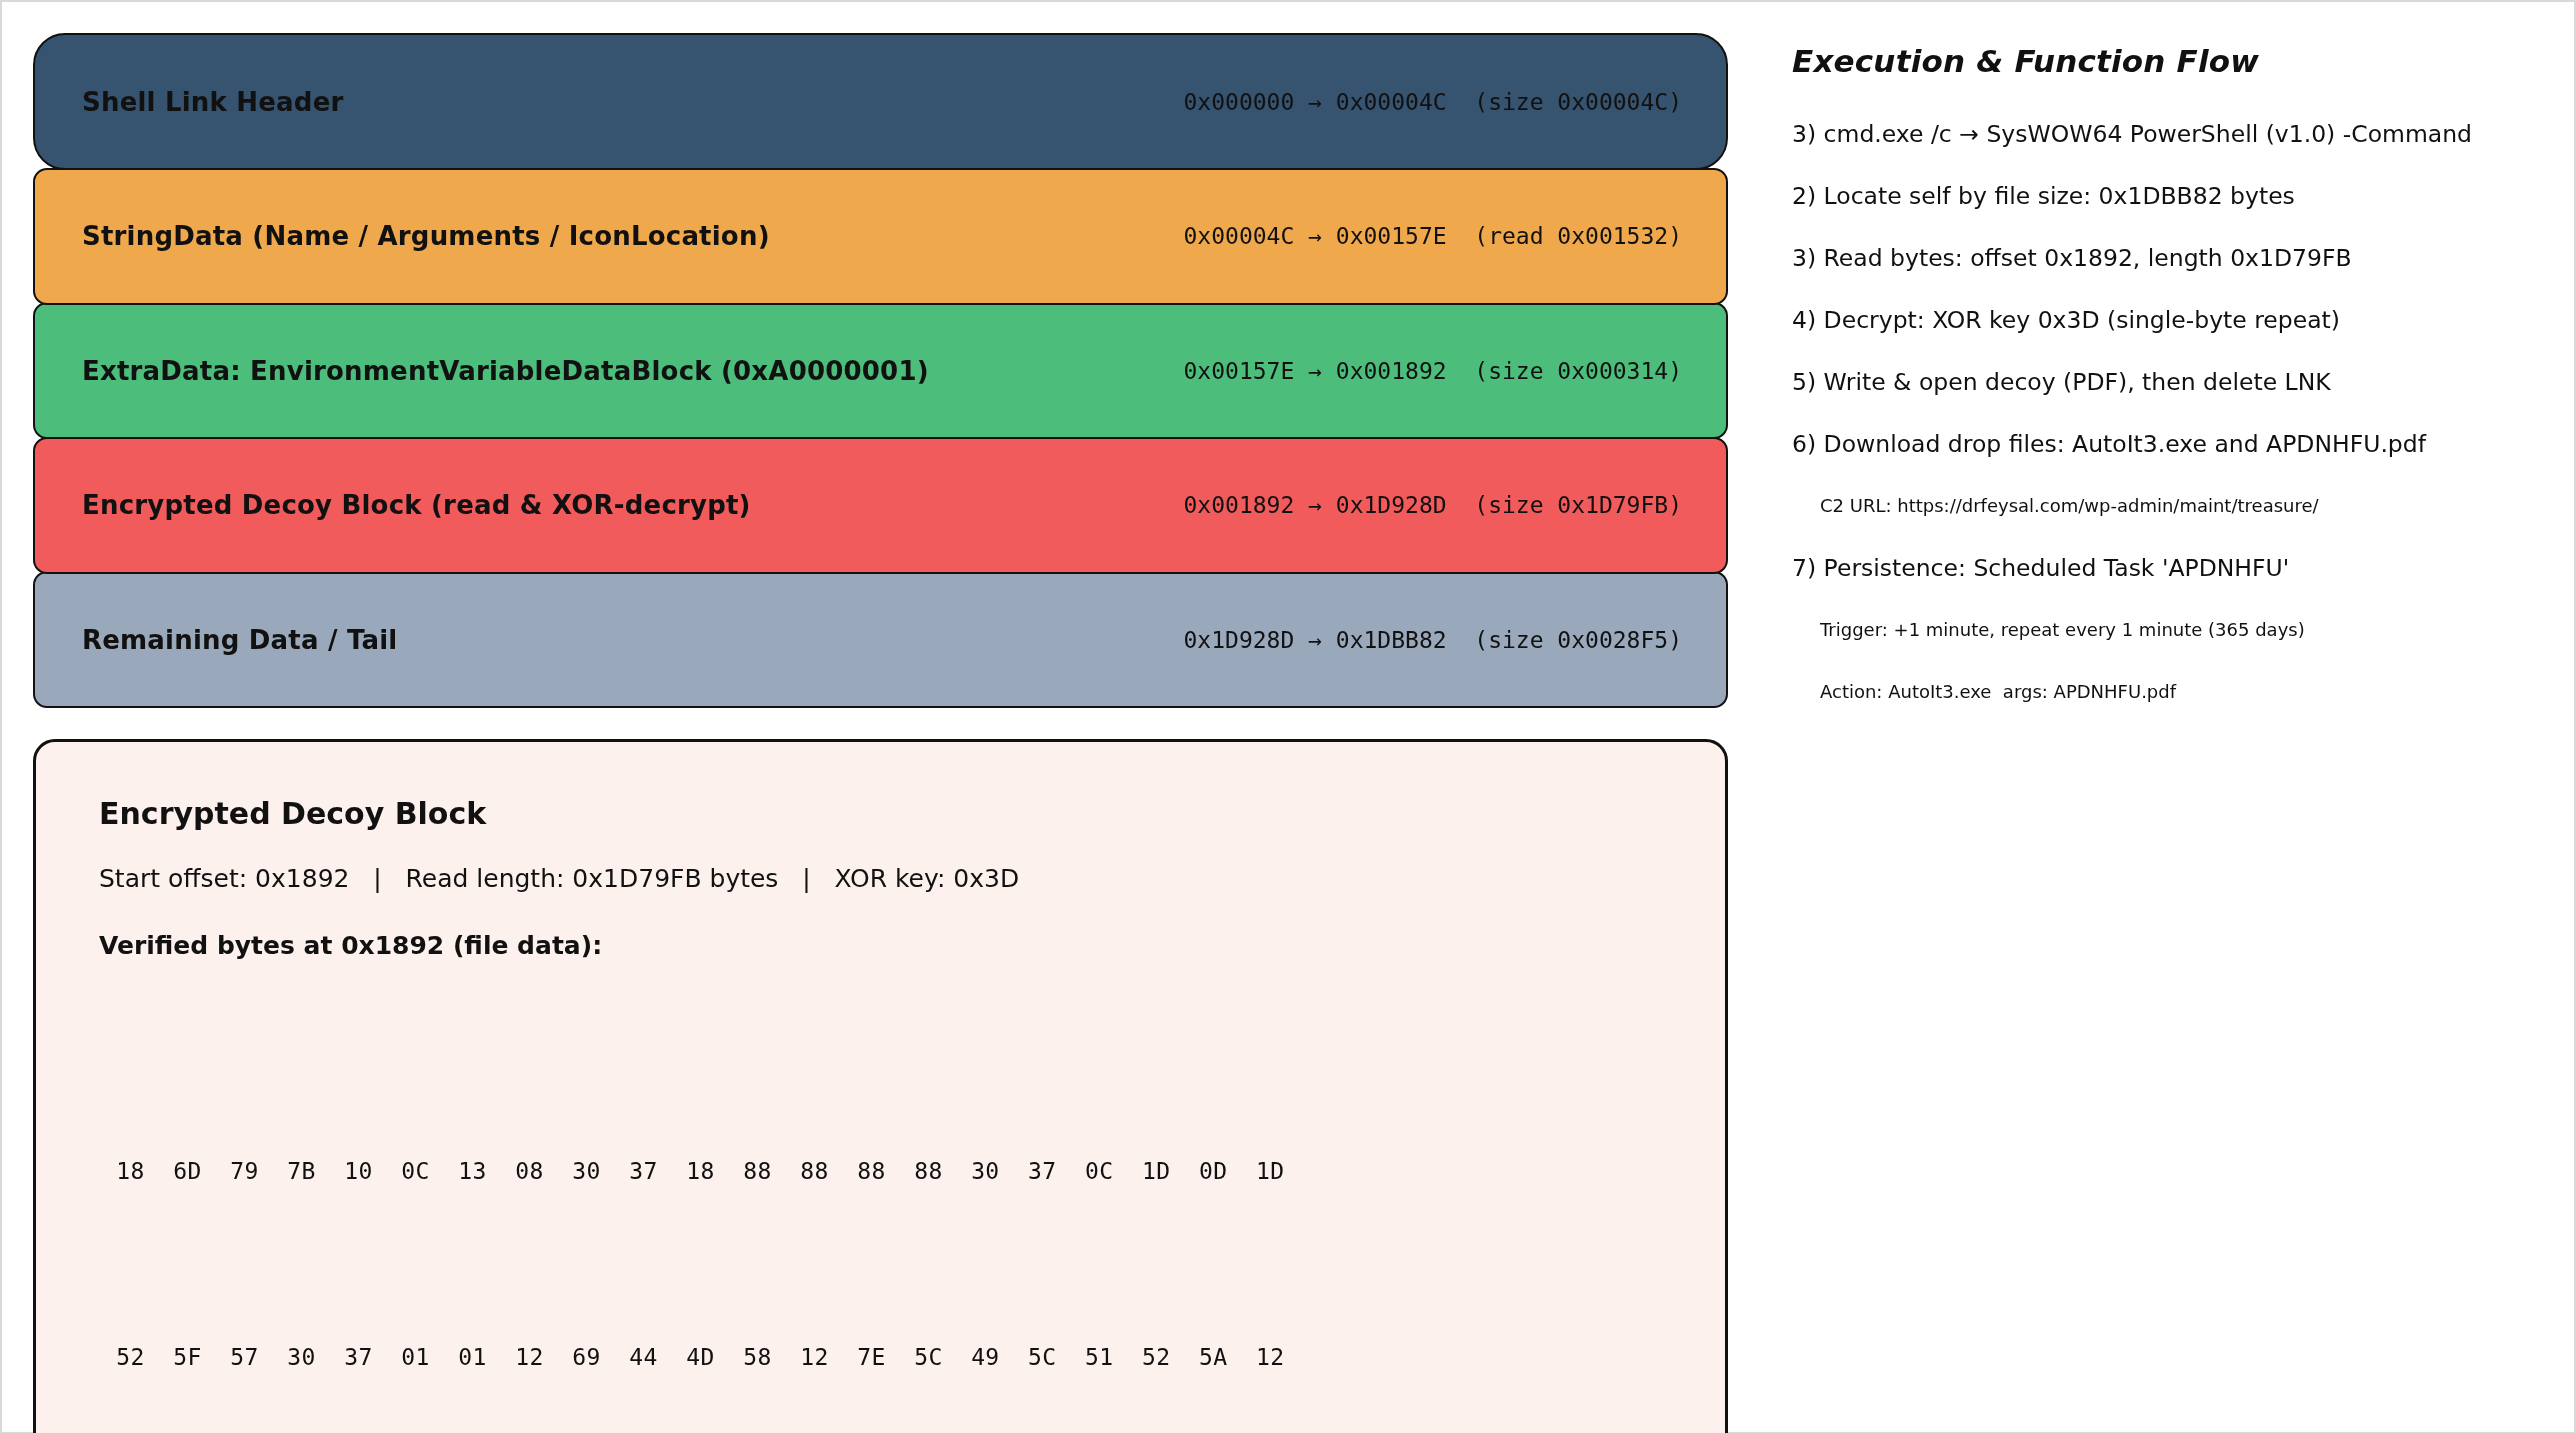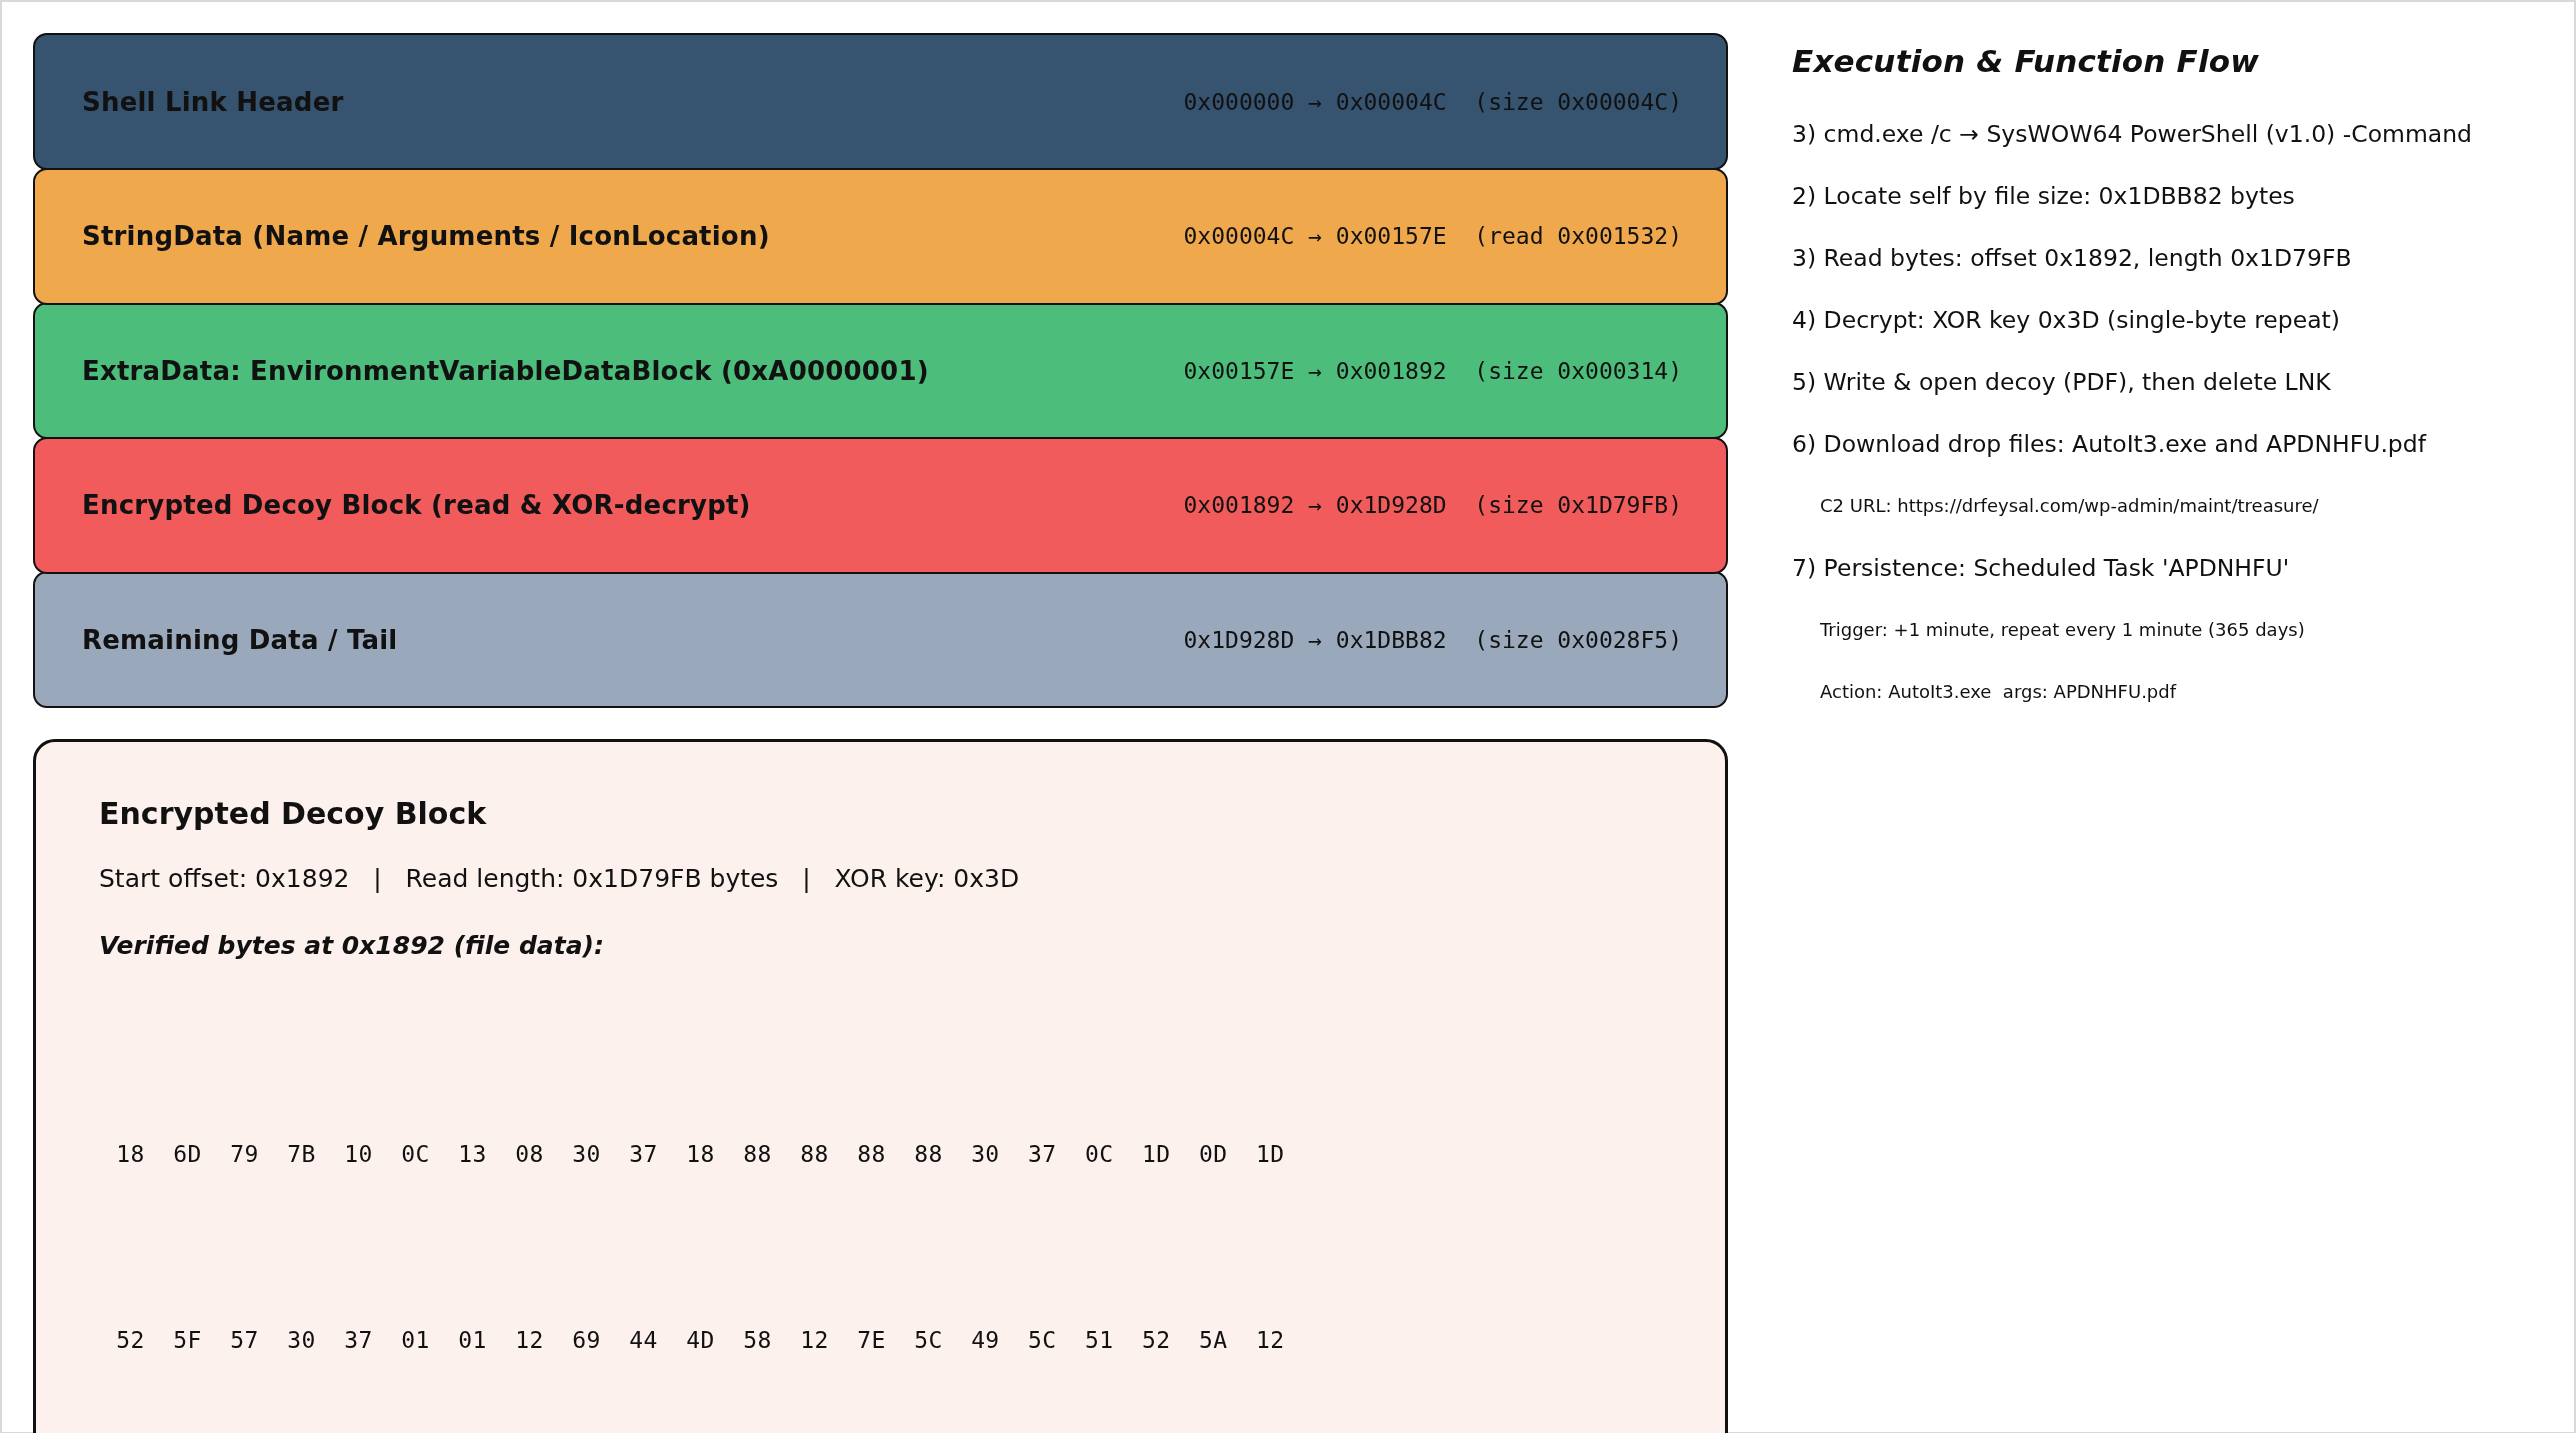--- a/index.html
+++ b/index.html
@@ -88,22 +88,21 @@
     margin: 9.4px 0 33px 0;
   }
   .detail-params {
     font-size: 25px;
     margin-bottom: 38px;
     white-space: pre;
   }
   .detail-subtitle {
     font-size: 25px;
     font-weight: bold;
-    margin-bottom: 39px;
-    font-style: italic;
+    margin-bottom: 56px;
   }
   .hex-block {
     font-family: "DejaVu Sans Mono", "Liberation Mono", monospace;
     font-size: 23px;
     line-height: 62px;
     padding-left: 17.3px;
     letter-spacing: 0.4px;
     white-space: pre;
   }
   .hex-row { display: block; }
@@ -128,21 +127,21 @@
 </style>
 </head>
 <body>
 
 <div class="page">
 
   <div class="left-col">
 
     <div class="layout-stack">
 
-      <div class="layout-row" style="background:#36536f; z-index:5;">
+      <div class="layout-row" style="background:#36536f; z-index:5;border-radius:32px;">
         <div class="row-label">Shell Link Header</div>
         <div class="row-range">0x000000 → 0x00004C  (size 0x00004C)</div>
       </div>
 
       <div class="layout-row" style="background:#f0a84c; z-index:4;gap:16px;">
         <div class="row-label">StringData (Name / Arguments / IconLocation)</div>
         <div class="row-range">0x00004C → 0x00157E  (read 0x001532)</div>
       </div>
 
       <div class="layout-row" style="background:#4cbd7b; z-index:3;">

